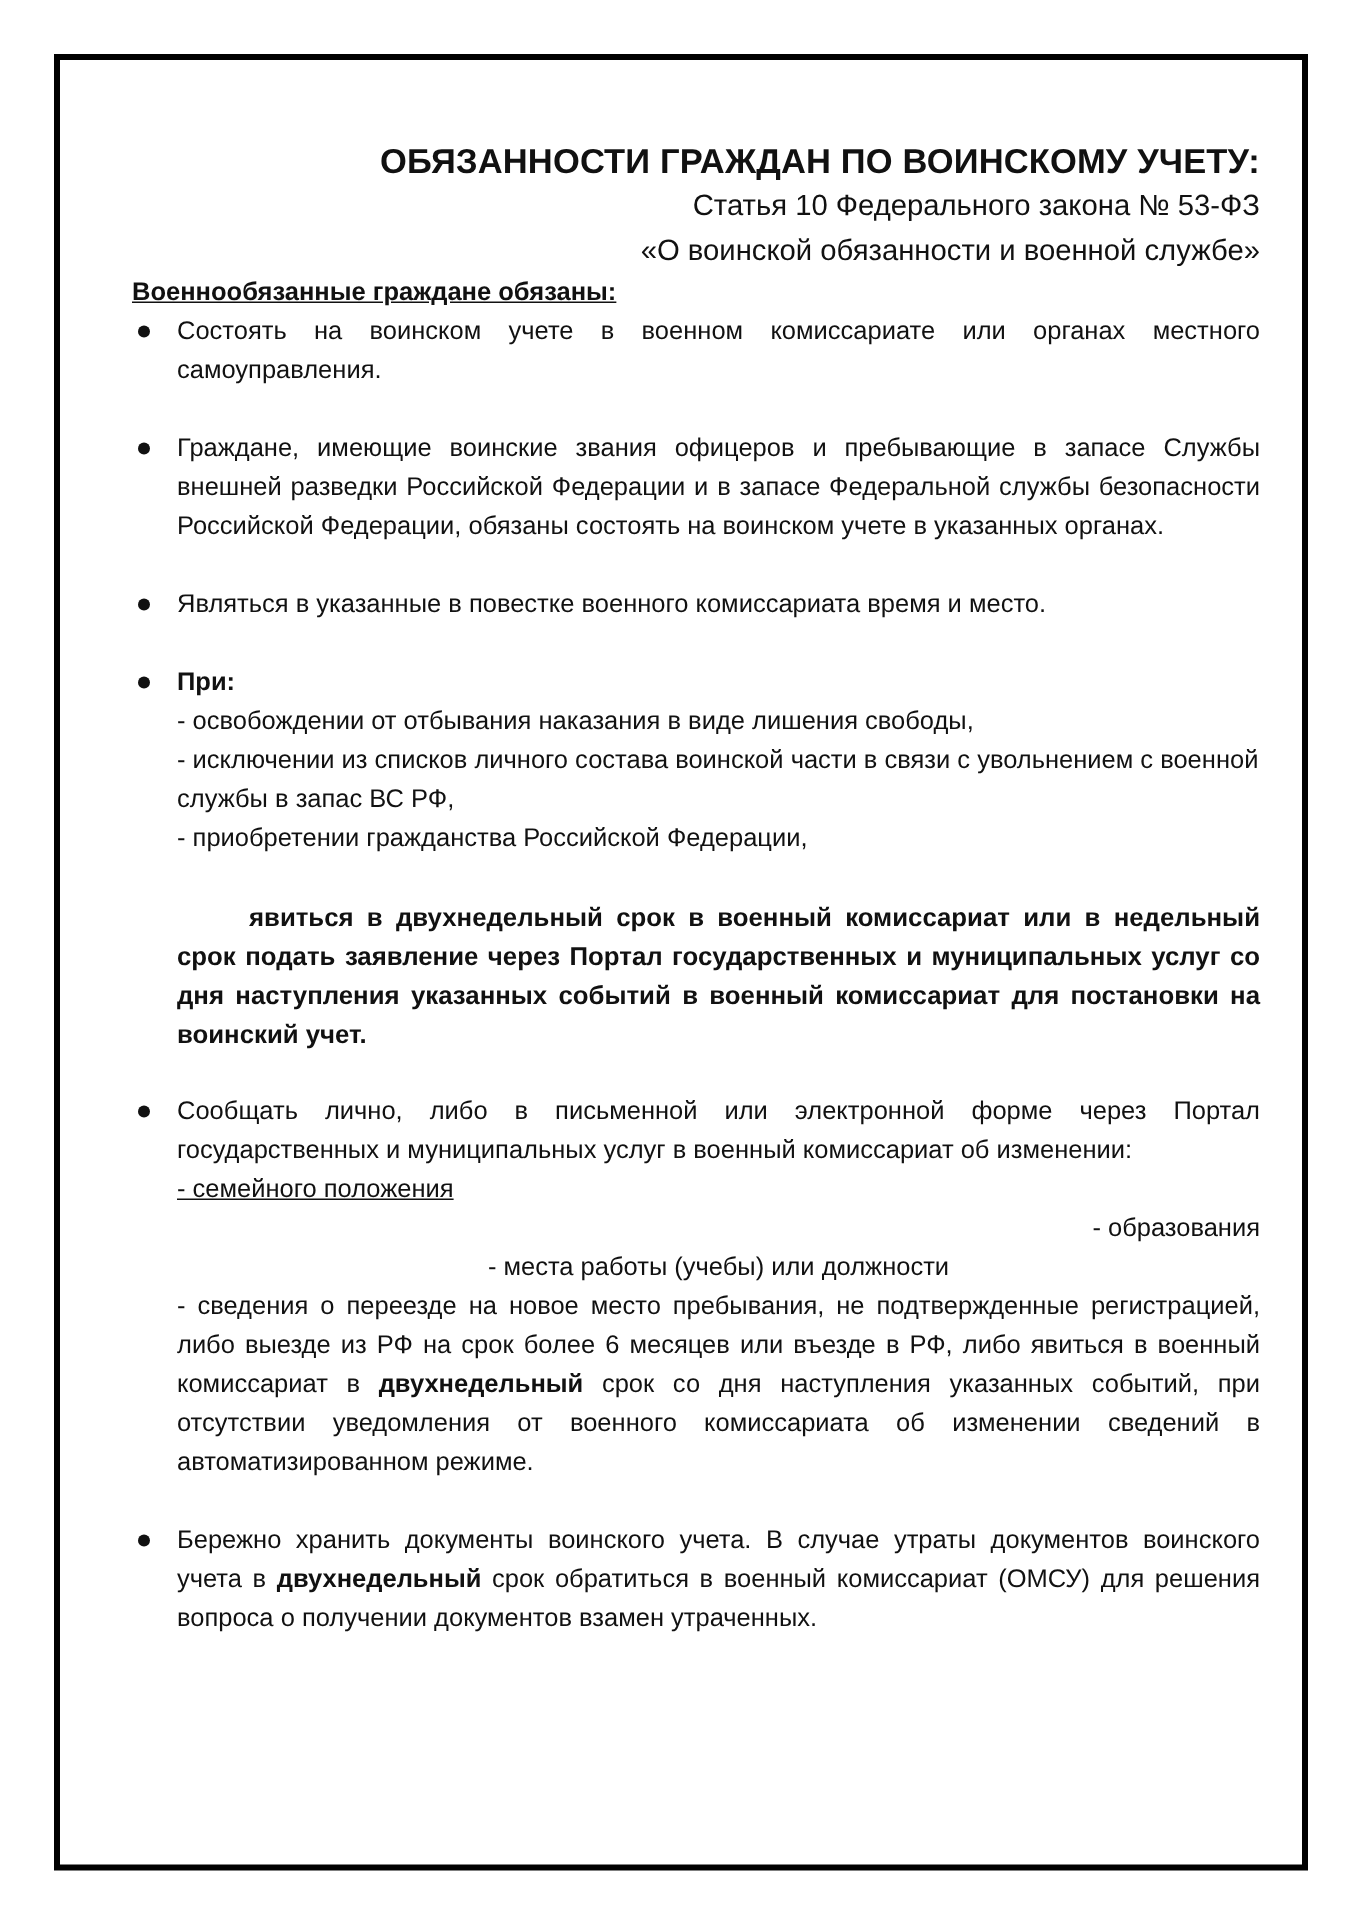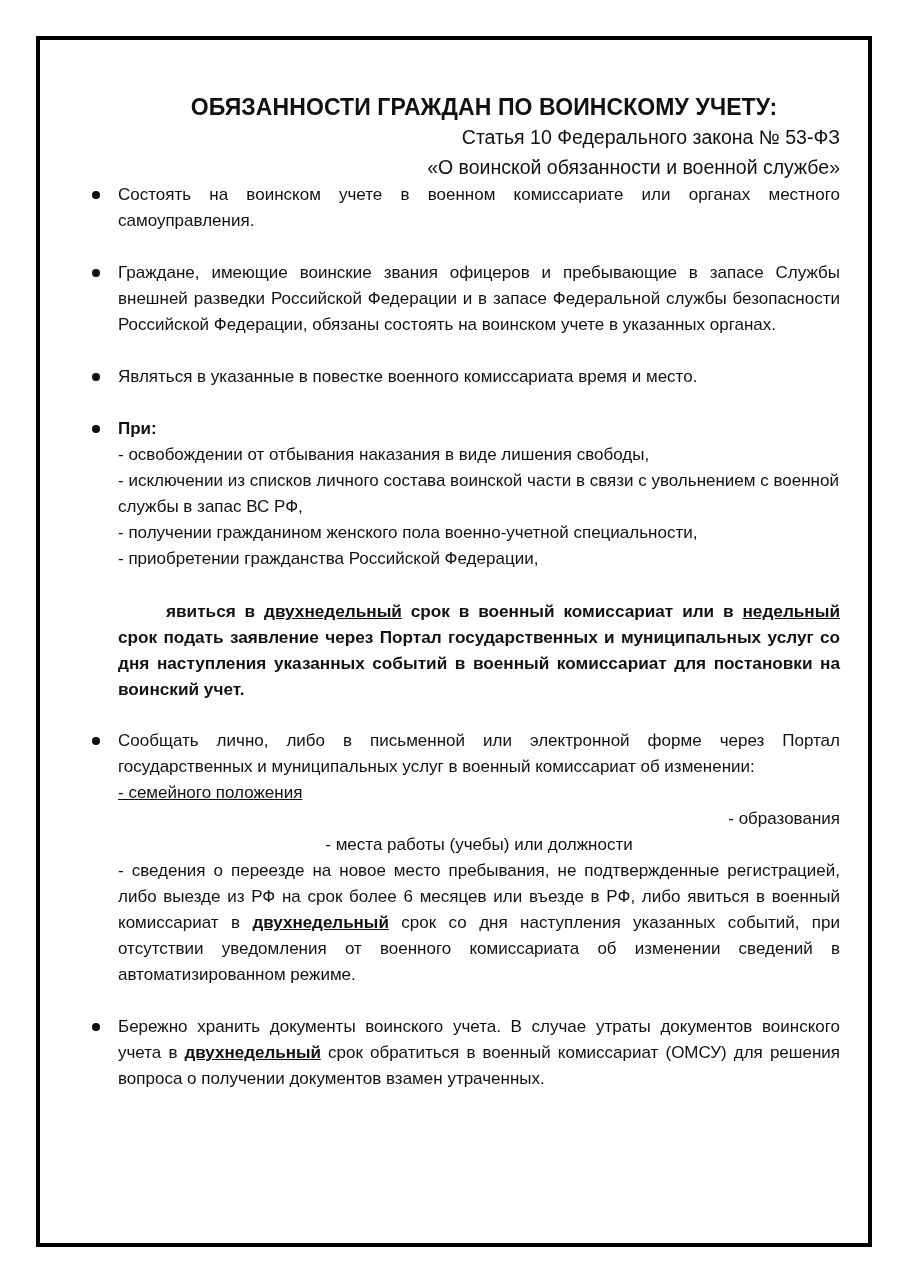--- a/index.html
+++ b/index.html
@@ -24,21 +24,21 @@
       border: 4px solid #000000;
       box-sizing: content-box;
     }
     .content {
       position: absolute;
       left: 88px;
       top: 92px;
       width: 752px;
     }
     .title {
-      text-align: center;
+      text-align: right;
       font-weight: bold;
       font-size: 23px;
       line-height: 30px;
       letter-spacing: 0.1px;
       margin: 0 0 0 40px;
       white-space: nowrap;
     }
     .subtitle {
       text-align: right;
       font-size: 19.5px;
@@ -72,21 +72,21 @@
       position: absolute;
       left: 0;
       top: 9px;
       width: 8px;
       height: 8px;
       border-radius: 50%;
       background: #111111;
     }
     .gap { height: 26px; }
     .bold { font-weight: bold; margin-top: 30px; }
-    .u { text-decoration: underline; }
+    .u { }
     .emph-block {
       font-weight: bold;
       font-size: 17.2px;
       line-height: 26px;
       padding-left: 30px;
       text-align: justify;
       text-indent: 48px;
     }
     .dash-item {
       display: block;
@@ -96,20 +96,21 @@
 <body>
 
 <div class="frame"></div>
 
 <div class="content">
 
   <div class="title">ОБЯЗАННОСТИ ГРАЖДАН ПО ВОИНСКОМУ УЧЕТУ:</div>
   <div class="subtitle">Статья 10 Федерального закона № 53-ФЗ</div>
   <div class="subtitle">«О воинской обязанности и военной службе»</div>
 
+  <div class="section-head">Военнообязанные граждане обязаны:</div>
 
   <div class="item">
     <span class="bullet"></span>
     <span>Состоять на воинском учете в военном комиссариате или органах местного самоуправления.</span>
   </div>
 
   <div class="gap"></div>
 
   <div class="item">
     <span class="bullet"></span>
@@ -123,21 +124,20 @@
     <span>Являться в указанные в повестке военного комиссариата время и место.</span>
   </div>
 
   <div class="gap"></div>
 
   <div class="item">
     <span class="bullet"></span>
     <span class="bold">При:</span>
     <span class="dash-item">- освобождении от отбывания наказания в виде лишения свободы,</span>
     <span class="dash-item" style="text-align:left;">- исключении из списков личного состава воинской части в связи с увольнением с военной службы в запас ВС РФ,</span>
-    <span class="dash-item">- получении гражданином женского пола военно-учетной специальности,</span>
     <span class="dash-item">- приобретении гражданства Российской Федерации,</span>
   </div>
 
   <div class="gap"></div>
 
   <div class="emph-block">
     <span>явиться в </span><span class="u">двухнедельный</span><span> срок в военный комиссариат или в </span><span class="u">недельный</span><span> срок подать заявление через Портал государственных и муниципальных услуг со дня наступления указанных событий в военный комиссариат для постановки на воинский учет.</span>
   </div>
 
   <div class="gap"></div>

